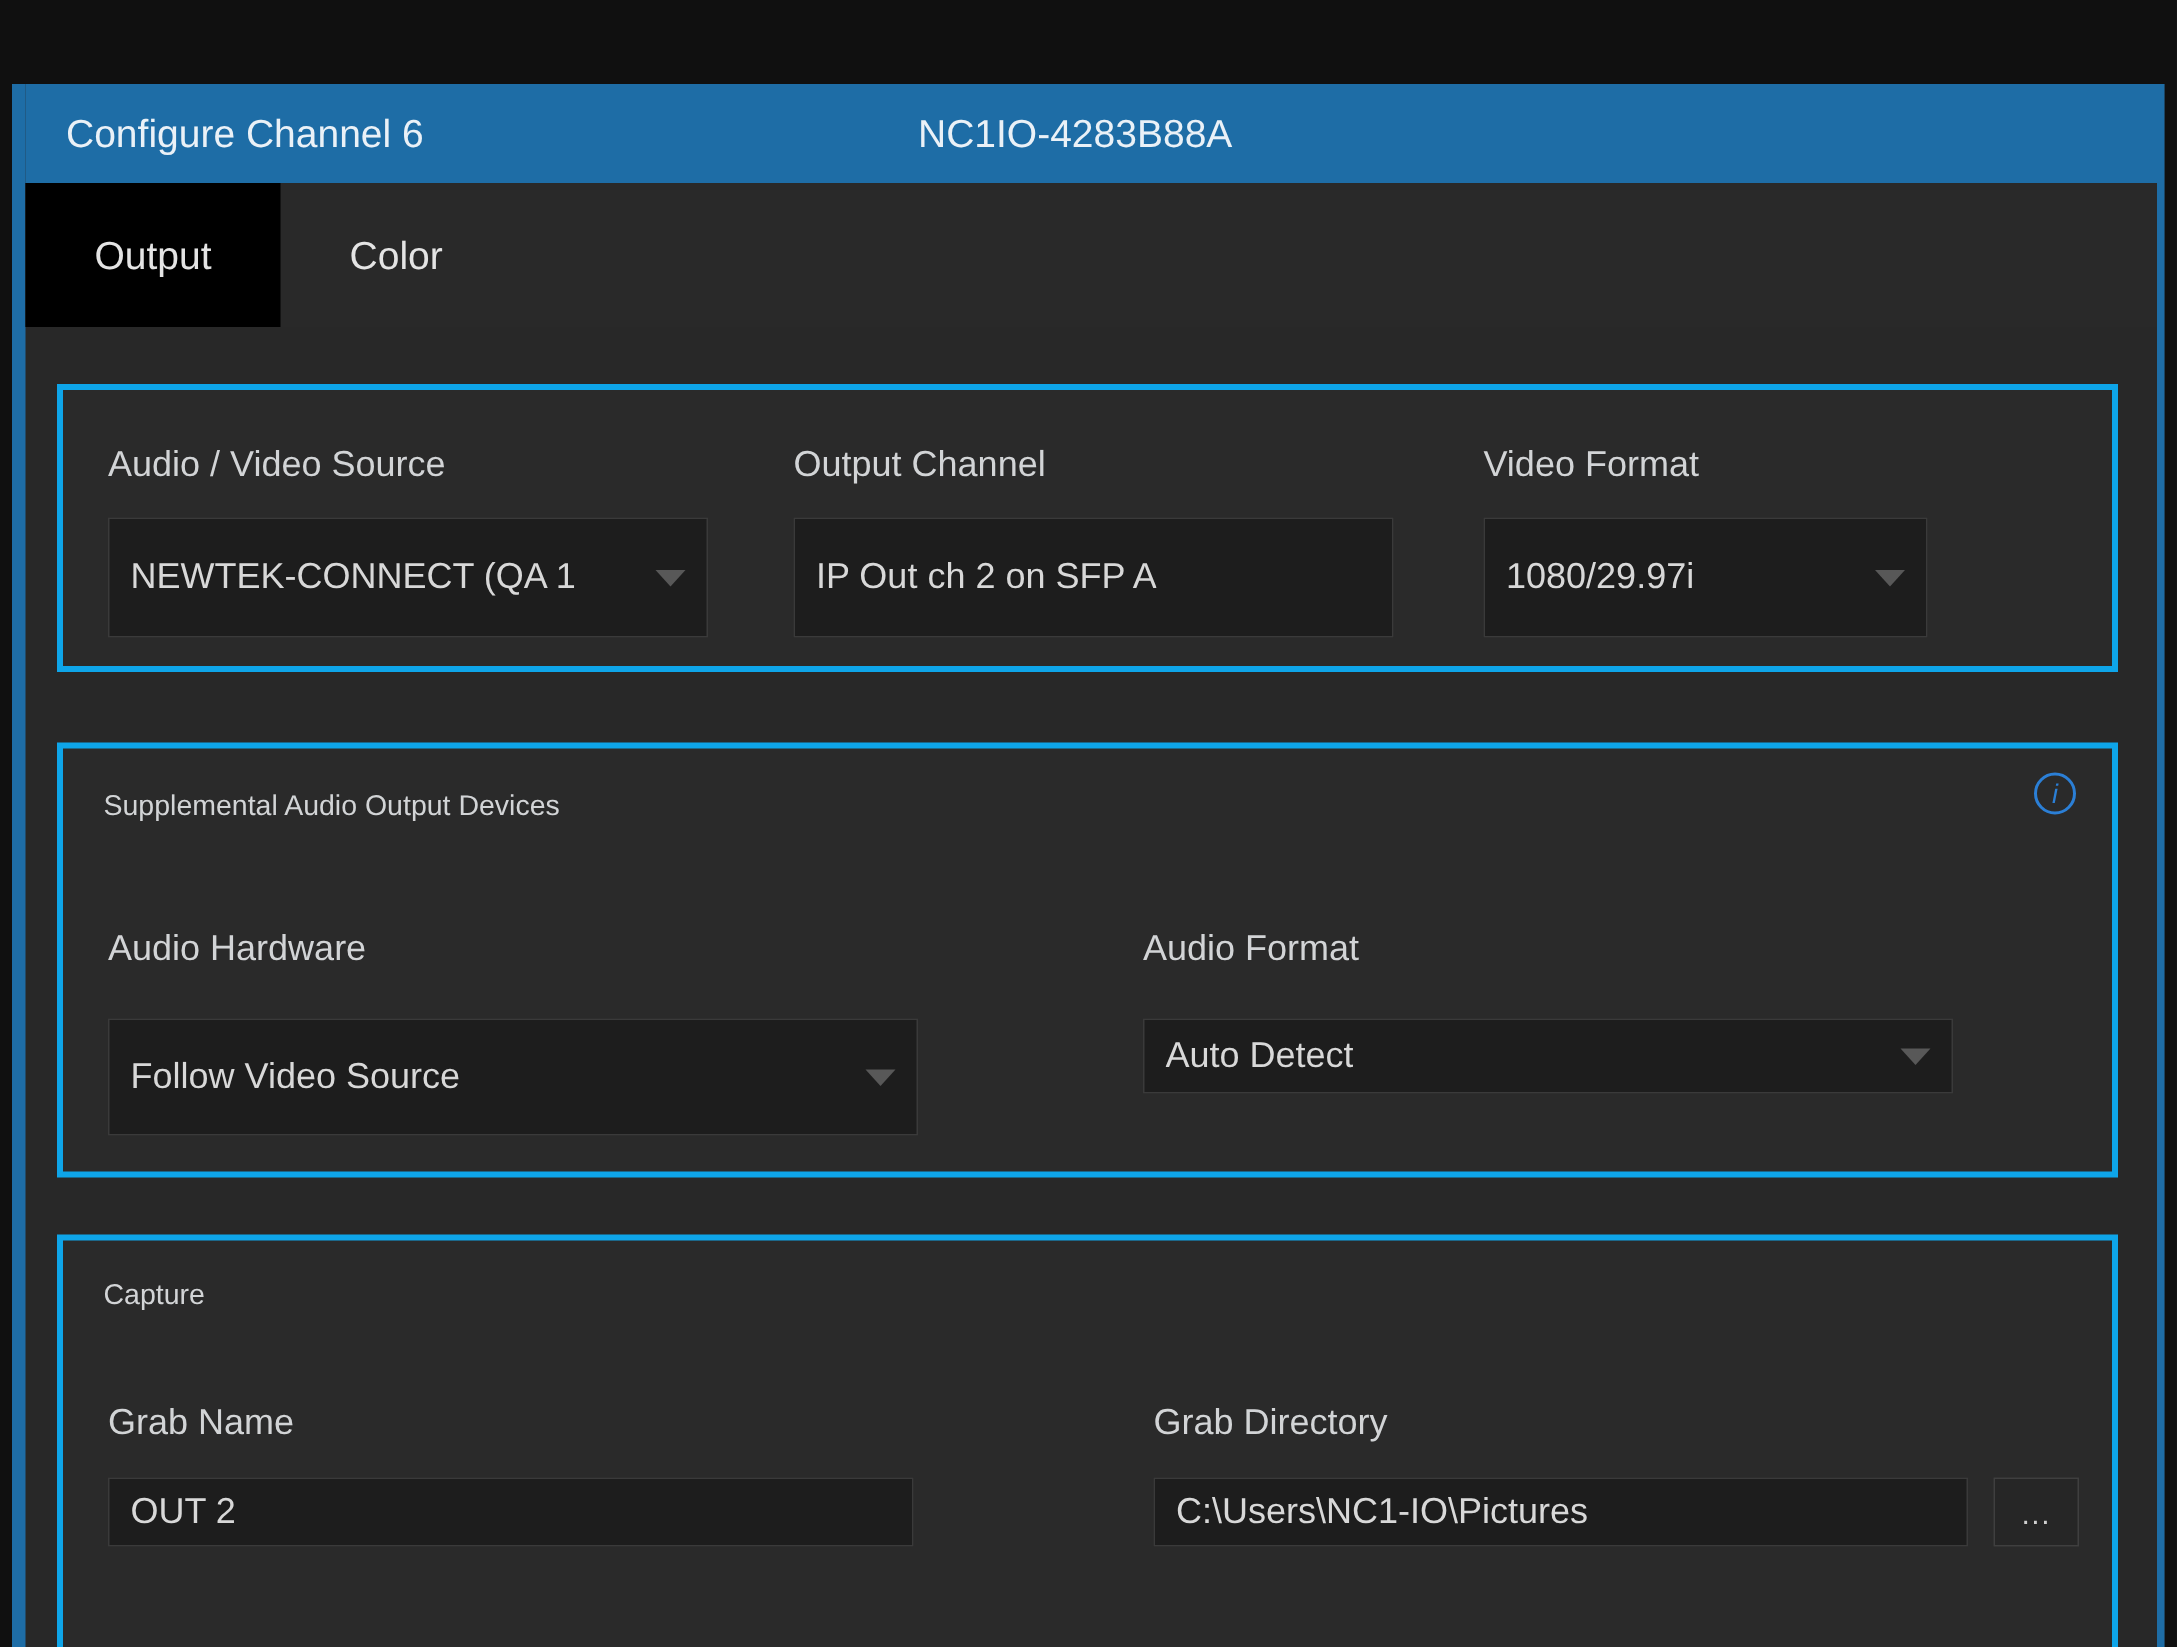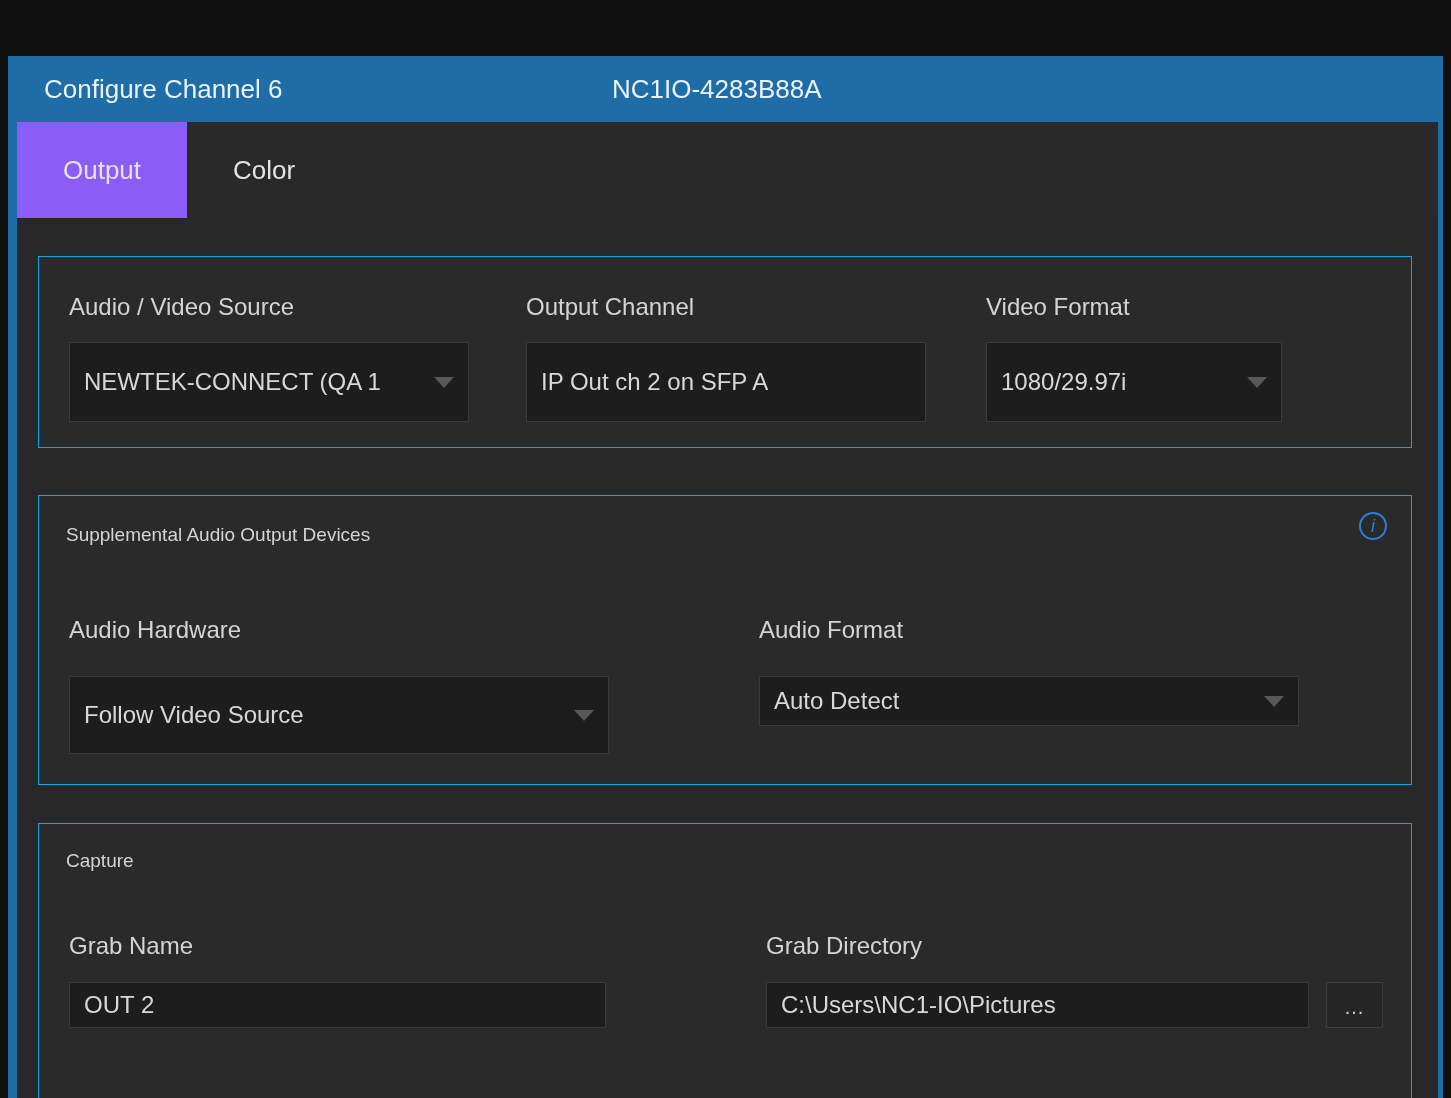--- a/index.html
+++ b/index.html
@@ -52,30 +52,30 @@
     align-items: stretch;
   }
   .tab {
     display: flex;
     align-items: center;
     padding: 0 46px;
     font-size: 26px;
     color: #e4e4e4;
     cursor: default;
   }
-  .tab.active { background: #8b5cf6; justify-content: flex-end; }
+  .tab.active { background: #000000; justify-content: flex-end; }
   
   .content { position: relative; }
   .panel {
     position: relative;
     margin-left: 21px;
     width: 1374px;
     box-sizing: border-box;
     background: #2a2a2a;
-    border: 1px solid #0ea5e9;
+    border: 4px solid #0ea5e9;
   }
   .panel-1 { margin-top: 38px; height: 192px; }
   .panel-2 { margin-top: 47px; height: 290px; }
   .panel-3 { margin-top: 38px; height: 292px; }
   .field-label {
     position: absolute;
     font-size: 24px;
     color: #d2d4d6;
     white-space: nowrap;
   }

